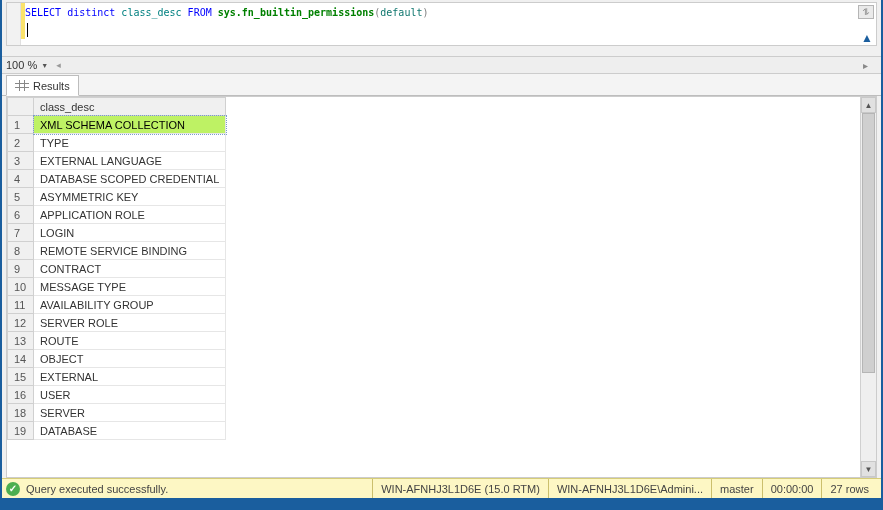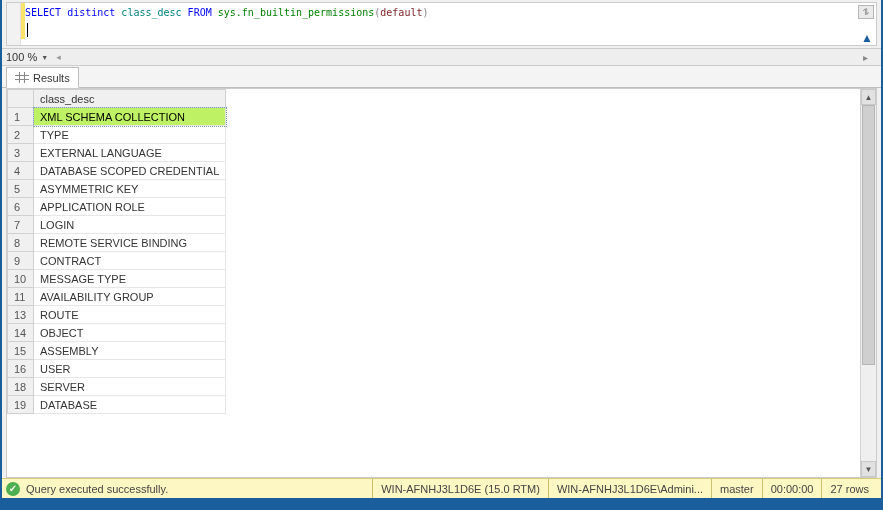--- a/index.html
+++ b/index.html
@@ -46,24 +46,24 @@
     width: 4px; height: 36px;
     background: #fbe36b;
   }
   .cursor {
     position: absolute;
     left: 20px; top: 20px;
     width: 1px; height: 14px;
     background: #000;
   }
   .kw-blue { color: #0000ff; }
-  .kw-green { color: #008000; }
+  .kw-green { color: #008000; font-weight: bold; }
   .kw-teal { color: #008080; }
   .kw-gray { color: #808080; }
-  .kw-magenta { color: #7f1d1d; text-align: center; }
+  .kw-magenta { color: #0f766e; text-align: center; }
 
   .editor-side-btn {
     position: absolute;
     right: 2px; top: 2px;
     width: 16px; height: 14px;
     background: #eaeaea;
     border: 1px solid #b5b5b5;
     display: flex;
     align-items: center;
     justify-content: center;
@@ -80,20 +80,21 @@
     height: 18px;
     background: #eee;
     border-top: 1px solid #ccc;
     border-bottom: 1px solid #ccc;
     display: flex;
     align-items: center;
     padding: 0 4px;
     font-size: 11px;
     color: #333;
     position: relative;
+    margin-top: 8px;
   }
   .zoom-select {
     display: flex;
     align-items: center;
     gap: 4px;
   }
   .dropdown-tri {
     font-size: 7px;
     color: #555;
   }
@@ -381,30 +382,34 @@
           </tr>
           <tr>
             <td class="rownum">10</td>
             <td class="valcell">MESSAGE TYPE</td>
           </tr>
           <tr>
             <td class="rownum">11</td>
             <td class="valcell">AVAILABILITY GROUP</td>
           </tr>
           <tr>
+            <td class="rownum">12</td>
+            <td class="valcell">SERVER ROLE</td>
+          </tr>
+          <tr>
             <td class="rownum">13</td>
             <td class="valcell">ROUTE</td>
           </tr>
           <tr>
             <td class="rownum">14</td>
             <td class="valcell">OBJECT</td>
           </tr>
           <tr>
             <td class="rownum">15</td>
-            <td class="valcell">ASSEMBLY</td>
+            <td class="valcell">EXTERNAL</td>
           </tr>
           <tr>
             <td class="rownum">16</td>
             <td class="valcell">USER</td>
           </tr>
           <tr>
             <td class="rownum">18</td>
             <td class="valcell">SERVER</td>
           </tr>
           <tr>

